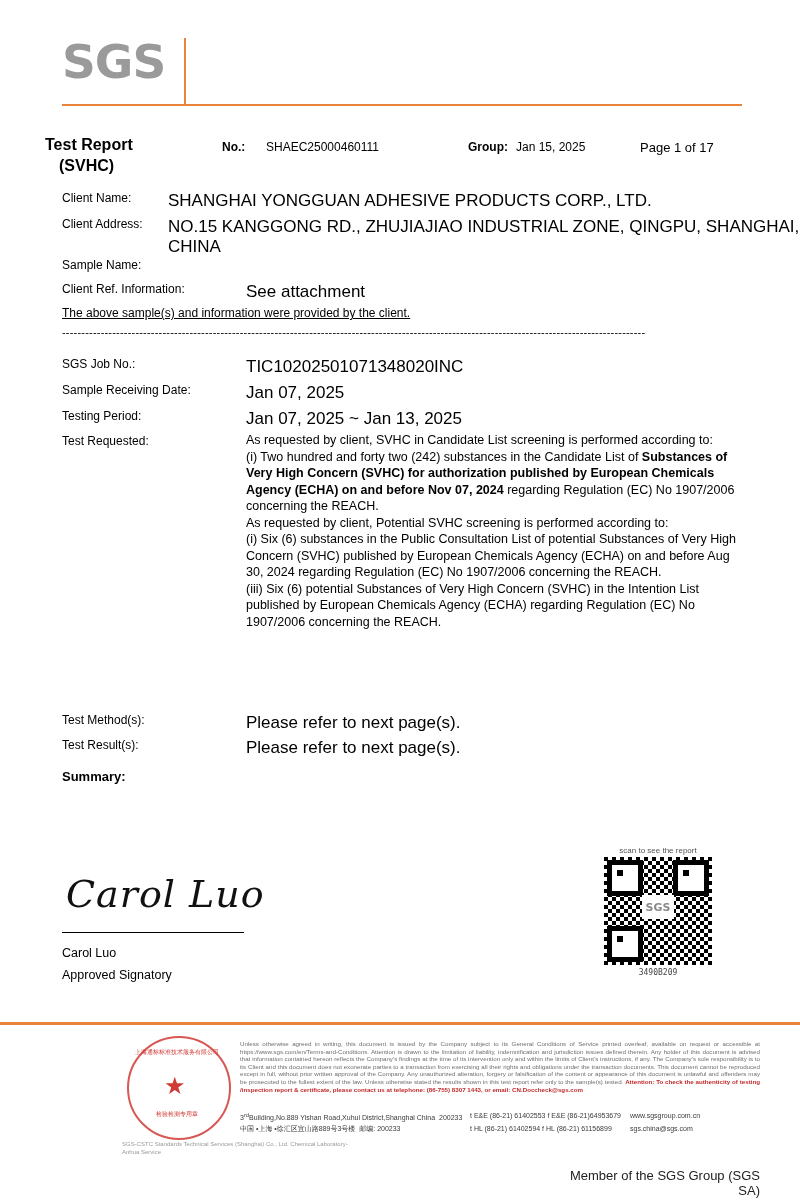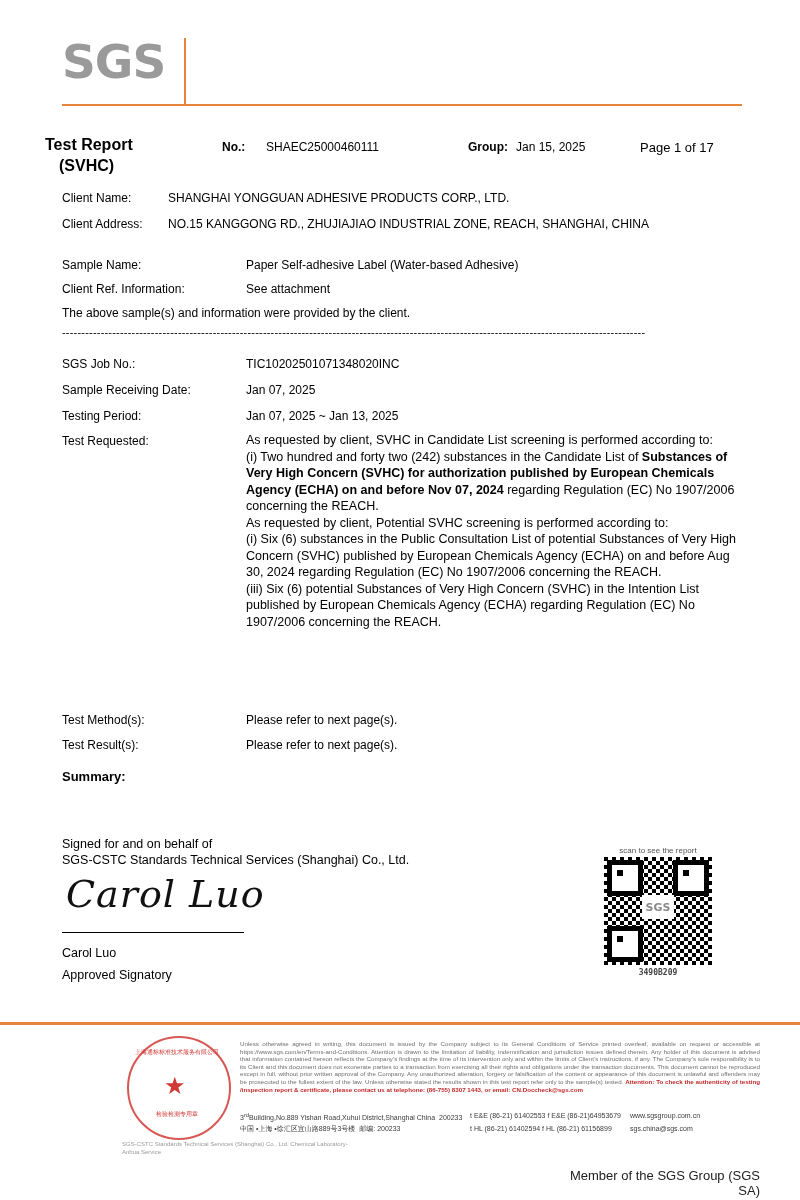--- a/index.html
+++ b/index.html
@@ -94,33 +94,33 @@
     font-size: 12px;
   }
   .pageno {
     position: absolute;
     left: 640px;
     top: 140px;
     font-size: 13px;
     white-space: nowrap;
   }
   .lbl { position: absolute; font-size: 12px; }
-  .val { position: absolute; font-size: 12px; }
+  .val { position: absolute; font-size: 17px; }
 
   .client-name-lbl { left: 62px; top: 191px; }
   .client-name-val { left: 168px; top: 191px; }
   .client-addr-lbl { left: 62px; top: 217px; }
   .client-addr-val { left: 168px; top: 217px; }
 
   .sample-name-lbl { left: 62px; top: 258px; }
   .sample-name-val { left: 246px; top: 258px; }
   .client-ref-lbl  { left: 62px; top: 282px; }
   .client-ref-val  { left: 246px; top: 282px; }
 
-  .provided-note { left: 62px; top: 306px; }
+  .provided-note { left: 62px; top: 306px; text-decoration: underline; }
 
   .dashline {
     position: absolute;
     left: 62px;
     top: 326px;
     width: 680px;
     font-size: 11px;
     color: #000;
     overflow: hidden;
     white-space: nowrap;
@@ -245,21 +245,20 @@
     font-family: "DejaVu Sans", sans-serif;
     font-weight: bold;
     font-size: 11px;
     color: #8a8a8a;
   }
   .qr-id {
     font-family: "DejaVu Sans Mono", monospace;
     font-size: 8px;
     color: #444;
     margin-top: 3px;
-    font-weight: bold;
   }
 
   
   .footer-rule {
     position: absolute;
     left: 0px;
     top: 1022px;
     width: 800px;
     height: 3px;
     background: #e8833a;
@@ -358,24 +357,23 @@
 
   <div class="docno-label">No.:</div>
   <div class="docno-value">SHAEC25000460111</div>
   <div class="date-label">Group:</div>
   <div class="date-value">Jan 15, 2025</div>
   <div class="pageno">Page 1 of 17</div>
 
   <div class="lbl client-name-lbl">Client Name:</div>
   <div class="val client-name-val">SHANGHAI YONGGUAN ADHESIVE PRODUCTS CORP., LTD.</div>
   <div class="lbl client-addr-lbl">Client Address:</div>
-  <div class="val client-addr-val">NO.15 KANGGONG RD., ZHUJIAJIAO INDUSTRIAL ZONE, REACH, SHANGHAI, CHINA</div>
+  <div class="val client-addr-val">NO.15 KANGGONG RD., ZHUJIAJIAO INDUSTRIAL ZONE, QINGPU, SHANGHAI, CHINA</div>
 
   <div class="lbl sample-name-lbl">Sample Name:</div>
-  <div class="val sample-name-val">Paper Self-adhesive Label (Water-based Adhesive)</div>
   <div class="lbl client-ref-lbl">Client Ref. Information:</div>
   <div class="val client-ref-val">See attachment</div>
 
   <div class="lbl provided-note">The above sample(s) and information were provided by the client.</div>
   <div class="dashline">-------------------------------------------------------------------------------------------------------------------------------------------------------</div>
 
   <div class="lbl job-lbl">SGS Job No.:</div>
   <div class="val job-val">TIC10202501071348020INC</div>
   <div class="lbl recv-lbl">Sample Receiving Date:</div>
   <div class="val recv-val">Jan 07, 2025</div>
@@ -391,24 +389,20 @@
       <p>(iii) Six (6) potential Substances of Very High Concern (SVHC) in the Intention List published by European Chemicals Agency (ECHA) regarding Regulation (EC) No 1907/2006 concerning the REACH.</p>
     </div>
 
   <div class="lbl tmethod-lbl">Test Method(s):</div>
   <div class="val tmethod-val">Please refer to next page(s).</div>
   <div class="lbl tresult-lbl">Test Result(s):</div>
   <div class="val tresult-val">Please refer to next page(s).</div>
 
   <div class="summary">Summary:</div>
 
-  <div class="signed-for">
-    <div>Signed for and on behalf of</div>
-    <div>SGS-CSTC Standards Technical Services (Shanghai) Co., Ltd.</div>
-  </div>
   <div class="sig-script">Carol Luo</div>
   <div class="sig-rule"></div>
   <div class="sig-name">Carol Luo</div>
   <div class="sig-role">Approved Signatory</div>
 
   <div class="qr-wrap">
     <div class="qr-caption">scan to see the report</div>
     <div class="qr-code">
       <div class="qr-finder qr-f1"></div>
       <div class="qr-finder qr-f2"></div>

